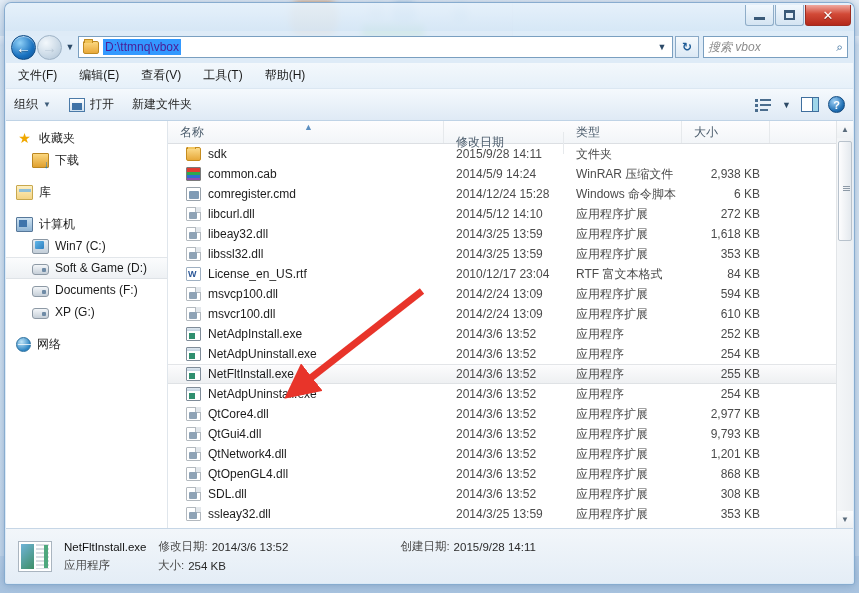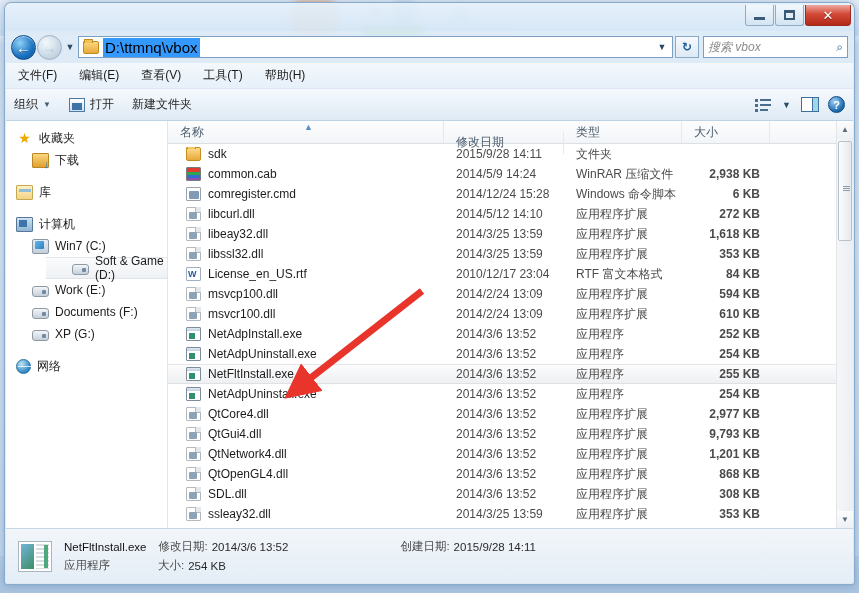--- a/index.html
+++ b/index.html
@@ -86,21 +86,21 @@
     flex:1; height:22px; background:#fff; border:1px solid #7a9fc0;
     display:flex; align-items:center; padding:0 2px; min-width:0;
   }
   #addrfolder {
     width:16px;height:13px;flex:none;margin:0 4px 0 2px;position:relative;
     background:linear-gradient(180deg,#fbd77f,#e8a93b);
     border:1px solid #c08b21;border-radius:1px 2px 2px 2px;
   }
   #addrfolder:before{content:"";position:absolute;left:0;top:-3px;width:7px;height:3px;background:#f0c357;border:1px solid #c08b21;border-bottom:none;border-radius:1px 1px 0 0;}
   #addrtext {
-    font-size:15px; color:#000000; background:#3399ff; padding:1px 2px;
+    font-size:12px; color:#4c1d95; background:#3399ff; padding:1px 2px;
     white-space:nowrap;
   }
   #addrdrop { width:16px; text-align:center; color:#2c4a68; font-size:9px; flex:none; }
   #refreshbtn {
     width:24px;height:22px;flex:none;margin-left:2px;
     border:1px solid #8aa9c6; background:linear-gradient(180deg,#f6fafd,#dce9f5);
     display:flex;align-items:center;justify-content:center;color:#1f5c96;font-size:12px;font-weight:bold;
   }
   #searchbox {
     width:145px;height:22px;flex:none;margin-left:4px;
@@ -152,21 +152,21 @@
   #content {
     position:absolute; left:1px; top:118px; right:1px; bottom:56px;
     background:#fff; display:flex;
   }
   #navpane {
     width:162px; flex:none; background:#fff;
     border-right:1px solid #e0e6ec; padding-top:6px; overflow:hidden;
   }
   .navrow { height:22px; display:flex; align-items:center; font-size:12px; color:#1b1b1b; padding-left:10px; }
   .navrow.l2 { padding-left:26px; }
-  .navrow.sel { background:linear-gradient(180deg,#fbfcfd,#eef1f4); border-top:1px solid #e2e6ea; border-bottom:1px solid #dfe3e7;margin-left:40px; }
+  .navrow.sel { background:linear-gradient(180deg,#fbfcfd,#eef1f4); border-top:1px solid #e2e6ea; border-bottom:1px solid #dfe3e7; }
   .navspacer { height:10px; }
   .navico { width:17px; height:15px; flex:none; margin-right:6px; position:relative; }
   
   .ico-star { color:#f0a800; font-size:14px; line-height:15px; text-align:center; }
   
   .ico-dl { background:linear-gradient(180deg,#fbd77f,#e0a02e); border:1px solid #bb8620; border-radius:1px; }
   .ico-dl:after{content:"↓";position:absolute;right:-1px;bottom:-2px;color:#1f7dc4;font-size:11px;font-weight:bold;line-height:10px;}
   
   .ico-desk { background:linear-gradient(180deg,#8fc5ec,#2f6ea8); border:1px solid #46688a; border-radius:1px; }
   .ico-desk:after{content:"";position:absolute;left:2px;bottom:-2px;width:11px;height:2px;background:#6b8096;}
@@ -201,21 +201,21 @@
   .c-rest { flex:1; }
   #sortarrow { position:absolute; left:136px; top:1px; color:#5c8fc0; font-size:9px; }
 
   #rows { flex:1; overflow:hidden; position:relative; }
   .row { height:20px; display:flex; align-items:center; font-size:12px; color:#1c1c1c; }
   .row.sel { background:linear-gradient(180deg,#fcfcfd,#eef0f2); border-top:1px solid #e3e5e8; border-bottom:1px solid #dfe2e5; }
   .cell { padding-left:12px; flex:none; overflow:hidden; white-space:nowrap; }
   .cell.name { width:276px; display:flex; align-items:center; padding-left:18px; }
   .cell.date { width:120px; color:#4b4b4b; }
   .cell.type { width:118px; color:#4b4b4b; }
-  .cell.size { width:88px; color:#4b4b4b; text-align:right; padding-left:0; padding-right:10px;font-weight:bold; }
+  .cell.size { width:88px; color:#4b4b4b; text-align:right; padding-left:0; padding-right:10px; }
   .fico { width:15px; height:14px; flex:none; margin-right:7px; position:relative; }
   
   .f-folder{background:linear-gradient(180deg,#fcdc8c,#e7a93a);border:1px solid #c58c1f;border-radius:1px 2px 2px 2px;}
   .f-folder:before{content:"";position:absolute;left:0;top:-3px;width:7px;height:3px;background:#f2c660;border:1px solid #c58c1f;border-bottom:none;border-radius:1px 1px 0 0;}
   
   .f-rar{background:#fff;border:1px solid #7a7a7a;border-radius:1px;overflow:hidden;}
   .f-rar:before{content:"";position:absolute;left:0;top:0;width:100%;height:4px;background:#e03c31;}
   .f-rar:after{content:"";position:absolute;left:0;top:4px;width:100%;height:9px;
     background:linear-gradient(180deg,#2ea84f 0 3px,#2f6fd0 3px 6px,#8e4fb0 6px 9px);}
   
@@ -390,24 +390,20 @@
         <span class="navico ico-pc"></span>
         <span>计算机</span>
       </div>
       <div class="navrow l2">
         <span class="navico ico-sysdrv"></span>
         <span>Win7 (C:)</span>
       </div>
       <div class="navrow l2 sel">
         <span class="navico ico-drv"></span>
         <span>Soft &amp; Game (D:)</span>
-      </div>
-      <div class="navrow l2">
-        <span class="navico ico-drv"></span>
-        <span>Work (E:)</span>
       </div>
       <div class="navrow l2">
         <span class="navico ico-drv"></span>
         <span>Documents (F:)</span>
       </div>
       <div class="navrow l2">
         <span class="navico ico-drv"></span>
         <span>XP (G:)</span>
       </div>
       <div class="navspacer"></div>

